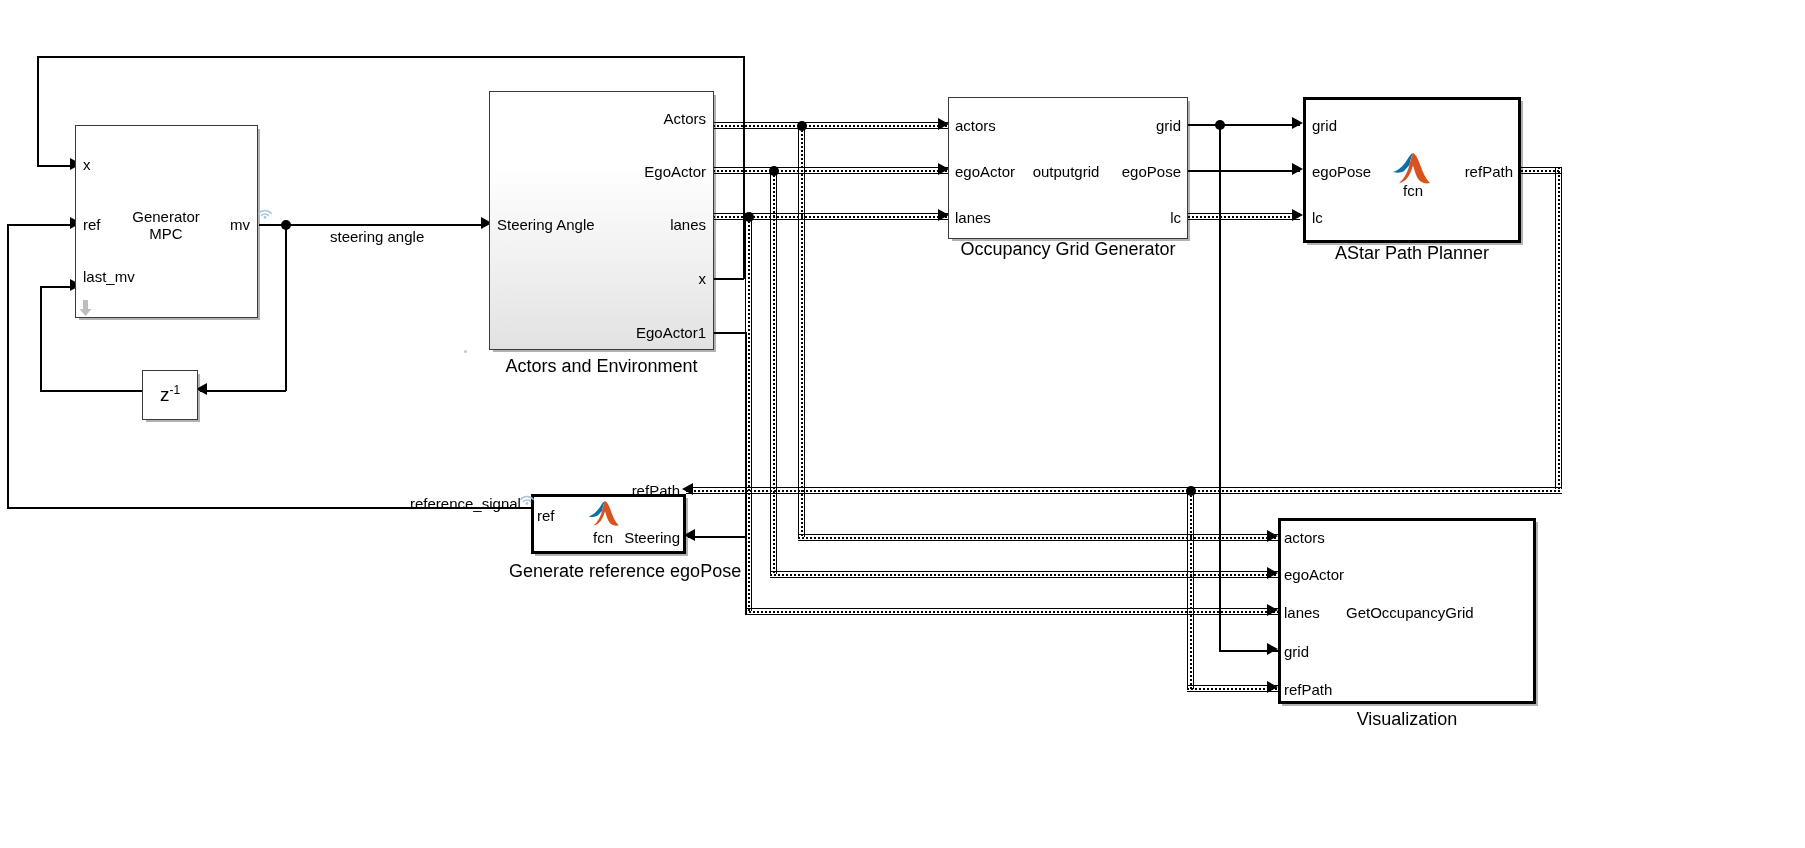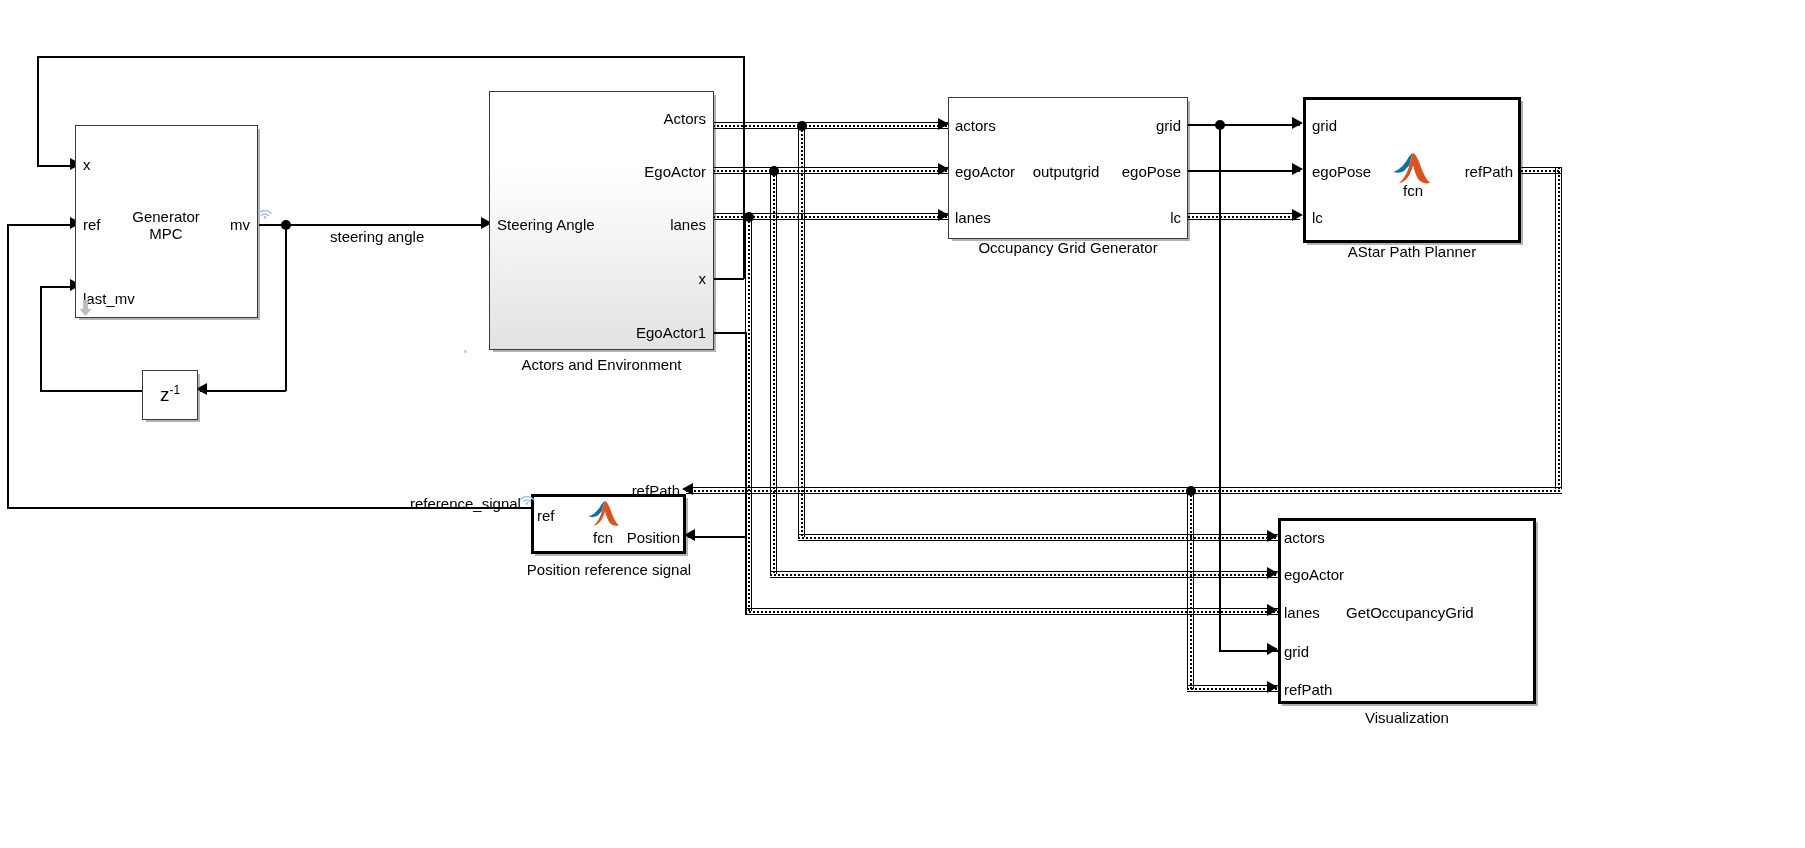--- a/index.html
+++ b/index.html
@@ -25,21 +25,21 @@
   }
   .block.thick {
     border: 3px solid #000000;
     box-shadow: 3px 3px 0 -1px rgba(0,0,0,0.30);
   }
   .block.grad {
     background: linear-gradient(to bottom, #ffffff 0%, #ffffff 28%, #f2f2f2 62%, #e2e2e2 100%);
   }
   .blk-label {
     position: absolute;
-    font-size: 15px;
+    font-size: 18px;
     color: #000000;
     white-space: nowrap;
     text-align: center;
   }
   .port-label {
     position: absolute;
     font-size: 15px;
     color: #000000;
     white-space: nowrap;
   }
@@ -205,21 +205,21 @@
   <div class="line vline" style="left:745px; top:332px; height:282px;"></div>
   <div class="line hline" style="left:688px; top:536px; width:58px;"></div>
   <div class="arrow l" style="left:684px; top:529px;"></div>
   <div class="line vline" style="left:745px; top:536px; height:78px;"></div>
   <div class="line hline" style="left:745px; top:613px; width:1px;"></div>
 
   <div class="block" style="left:75px; top:125px; width:183px; height:193px;">
   </div>
   <div class="port-label" style="left:83px; top:156px;">x</div>
   <div class="port-label" style="left:83px; top:216px;">ref</div>
-  <div class="port-label" style="left:83px; top:290px;">last_mv</div>
+  <div class="port-label" style="left:83px; top:268px;">last_mv</div>
   <div class="port-label right" style="left:200px; top:216px; width:50px;">mv</div>
   <div class="inner-text multiline" style="left:118px; top:208px; width:96px;">
     <span>Generator</span><br>
     <span>MPC</span>
   </div>
 
   <svg class="grey-arrow" style="left:79px; top:300px;" width="13" height="16" viewBox="0 0 13 16">
     <path d="M4 0 L9 0 L9 9 L12.5 9 L6.5 16 L0.5 9 L4 9 Z" fill="#bdbdbd"></path>
   </svg>
 
@@ -269,27 +269,27 @@
     <path d="M1 20 C7 18 11 14 15 8 C17 4.5 19 1.5 21 1 C19.5 4 18 9 17.5 13 L12 19 C9 21 5 21 1 20 Z" fill="#0c6fa8"></path>
     <path d="M21 1 C24 2 26.5 8 29 15 C31 21 34 27 38 31 C34 32 30 31 27 28 C24 24.5 22.5 18 21 13.5 C20 17 18.5 21.5 16 25 C13.5 28.5 10 31 7 31 C11.5 27.5 14.5 22 16.5 16 C18 11 19.5 4 21 1 Z" fill="#d9531e"></path>
   </svg>
   <div class="inner-text" style="left:1383px; top:182px; width:60px;">fcn</div>
   <div class="blk-label" style="left:1303px; top:243px; width:218px;">AStar Path Planner</div>
 
   <div class="block thick" style="left:531px; top:494px; width:155px; height:60px;">
   </div>
   <div class="port-label" style="left:537px; top:507px;">ref</div>
   <div class="port-label right" style="left:590px; top:482px; width:90px;">refPath</div>
-  <div class="port-label right" style="left:590px; top:529px; width:90px;">Position</div>
+  <div class="port-label right" style="left:590px; top:529px; width:90px;">Steering</div>
   <svg class="mlogo" style="left:588px; top:500px;" width="34" height="28" viewBox="0 0 42 34">
     <path d="M1 20 C7 18 11 14 15 8 C17 4.5 19 1.5 21 1 C19.5 4 18 9 17.5 13 L12 19 C9 21 5 21 1 20 Z" fill="#0c6fa8"></path>
     <path d="M21 1 C24 2 26.5 8 29 15 C31 21 34 27 38 31 C34 32 30 31 27 28 C24 24.5 22.5 18 21 13.5 C20 17 18.5 21.5 16 25 C13.5 28.5 10 31 7 31 C11.5 27.5 14.5 22 16.5 16 C18 11 19.5 4 21 1 Z" fill="#d9531e"></path>
   </svg>
   <div class="inner-text" style="left:578px; top:529px; width:50px;">fcn</div>
-  <div class="blk-label" style="left:509px; top:561px; width:200px;">Position reference signal</div>
+  <div class="blk-label" style="left:509px; top:561px; width:200px;">Generate reference egoPose</div>
 
   <div class="block thick" style="left:1278px; top:518px; width:258px; height:186px;">
   </div>
   <div class="port-label" style="left:1284px; top:529px;">actors</div>
   <div class="port-label" style="left:1284px; top:566px;">egoActor</div>
   <div class="port-label" style="left:1284px; top:604px;">lanes</div>
   <div class="port-label" style="left:1284px; top:643px;">grid</div>
   <div class="port-label" style="left:1284px; top:681px;">refPath</div>
   <div class="inner-text" style="left:1346px; top:604px; width:180px; text-align:left;">GetOccupancyGrid</div>
   <div class="blk-label" style="left:1278px; top:709px; width:258px;">Visualization</div>

